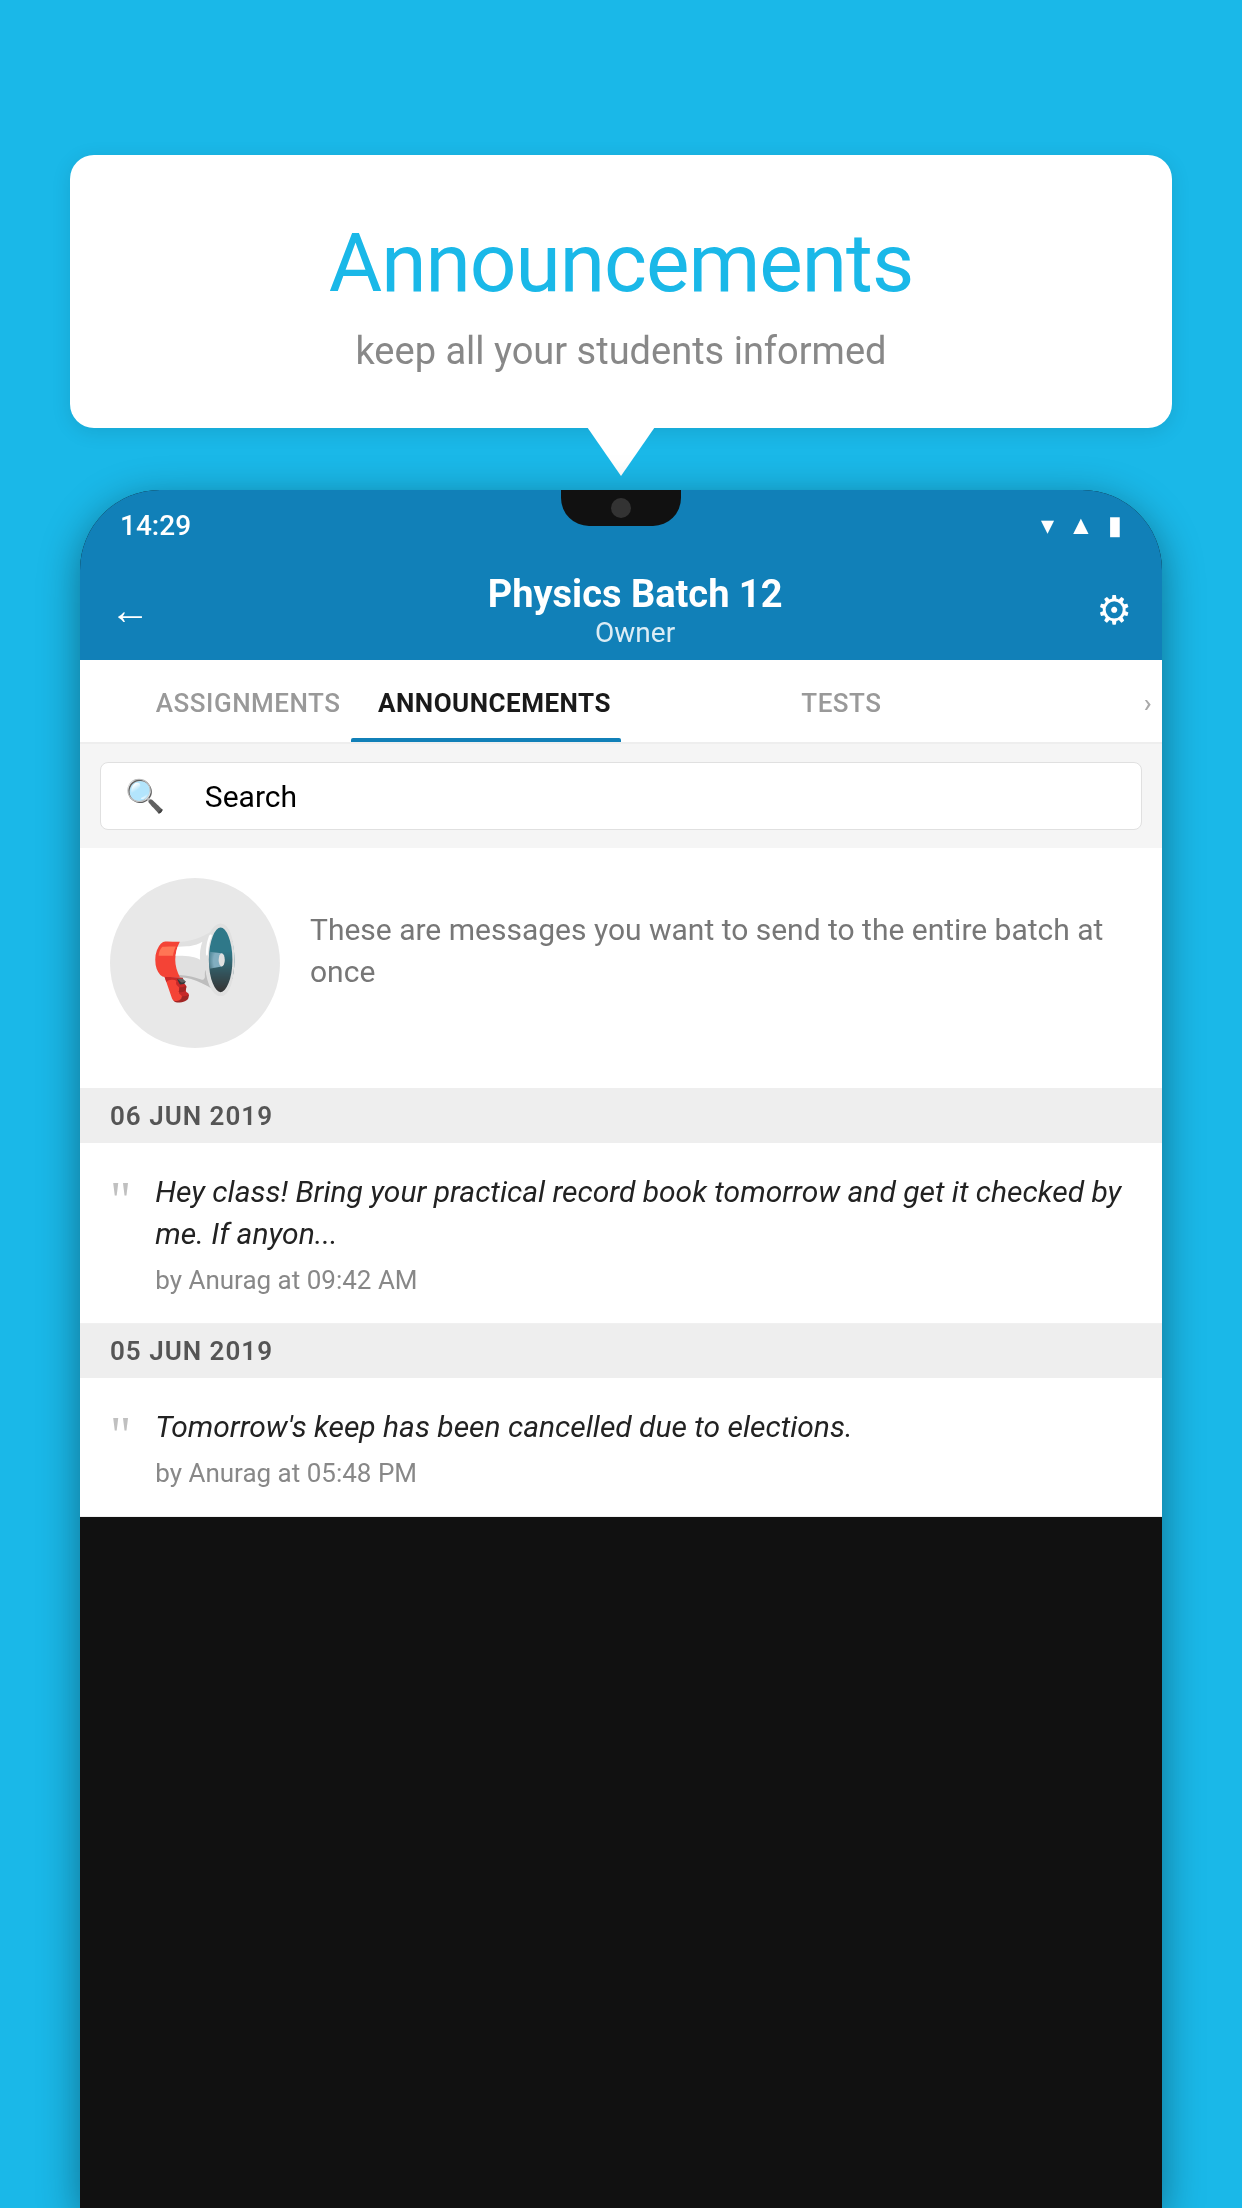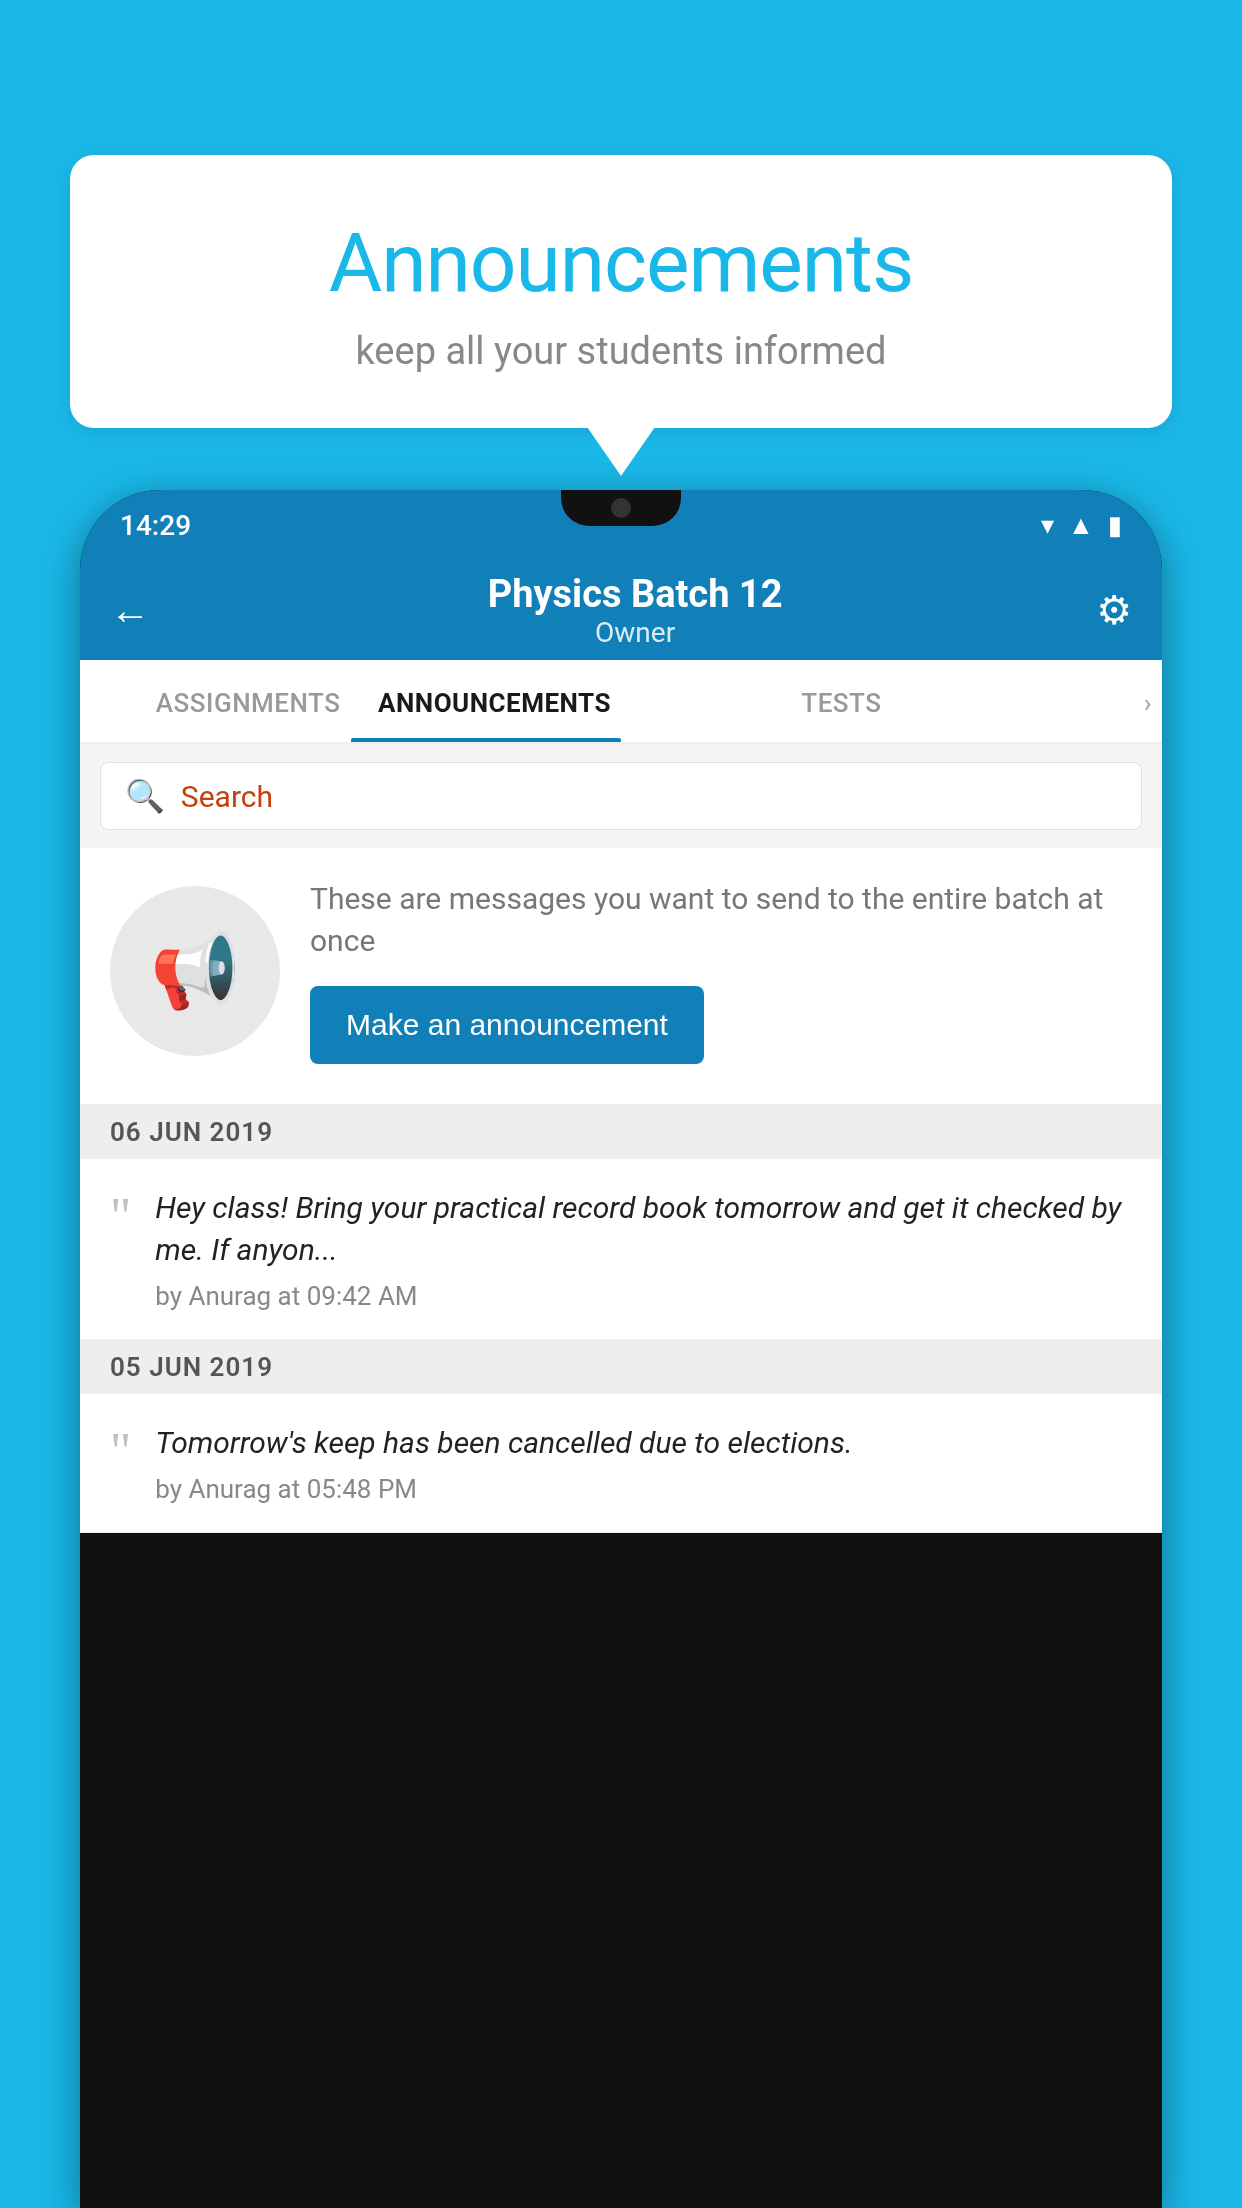--- a/index.html
+++ b/index.html
@@ -196,22 +196,23 @@
       align-items: center;
       padding: 14px 24px;
       border: 1px solid #e0e0e0;
     }
     .search-icon {
       color: #aaa;
       font-size: 32px;
       margin-right: 16px;
     }
     .search-placeholder {
-      color: #c2410c;
+      color: #000000;
       font-size: 30px;
+      margin-left: 24px;
     }
 
     
     .announcement-promo {
       background: white;
       padding: 30px 30px 40px;
       display: flex;
       align-items: center;
       gap: 30px;
       border-bottom: 1px solid #eee;
@@ -343,21 +344,20 @@
         <span class="search-placeholder">Search</span>
       </div>
     </div>
 
     <div class="announcement-promo">
       <div class="promo-icon-circle">
         <span class="megaphone-icon">📢</span>
       </div>
       <div class="promo-right">
         <div class="promo-text">These are messages you want to send to the entire batch at once</div>
-        <button class="make-announcement-btn">Make an announcement</button>
       </div>
     </div>
 
     <div class="date-header">06  JUN  2019</div>
 
     <div class="announcement-item">
       <div class="quote-icon">"</div>
       <div class="announcement-right">
         <div class="announcement-text">Hey class! Bring your practical record book tomorrow and get it checked by me. If anyon...</div>
         <div class="announcement-meta">by Anurag at 09:42 AM</div>

